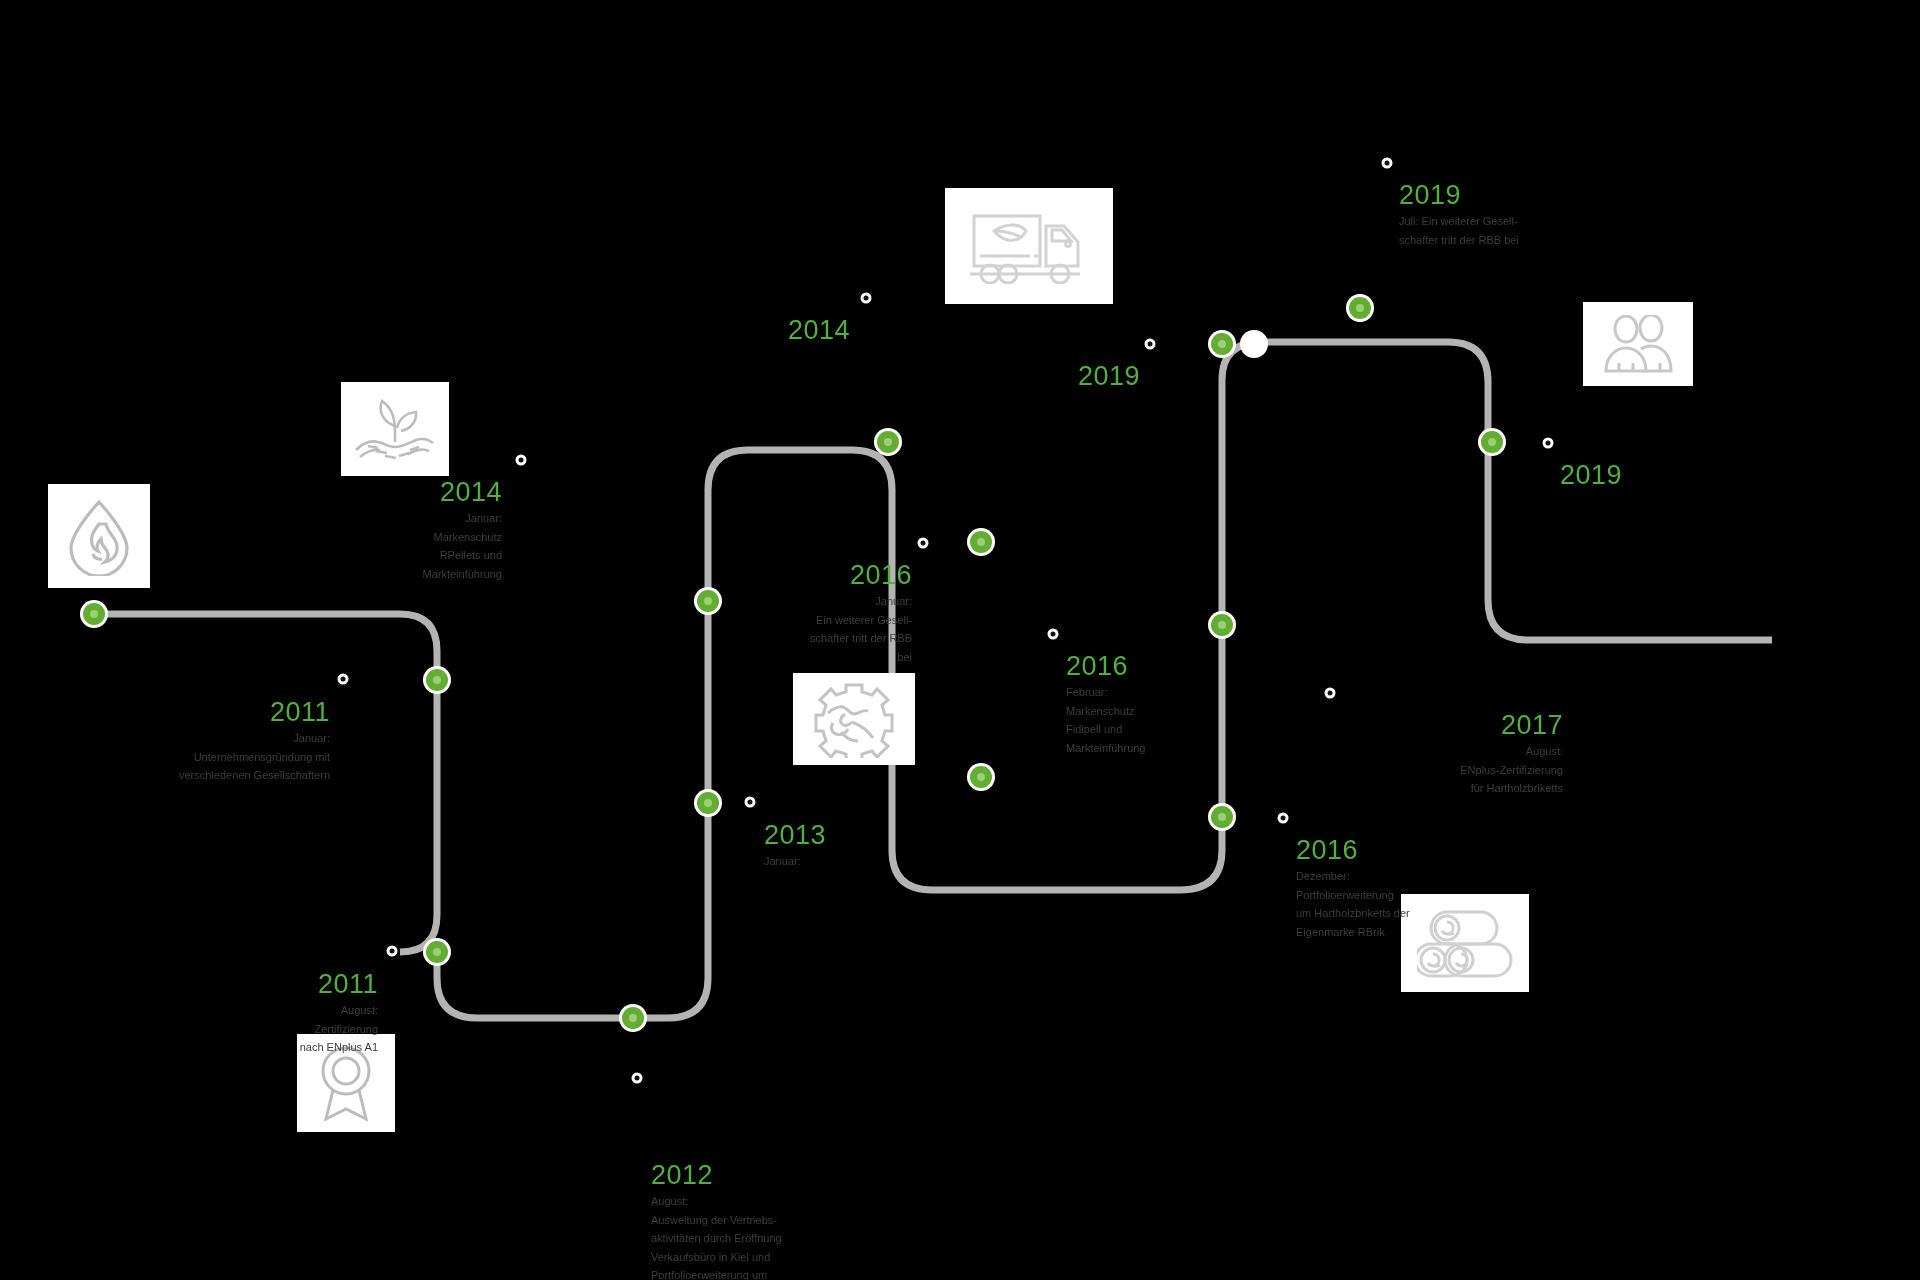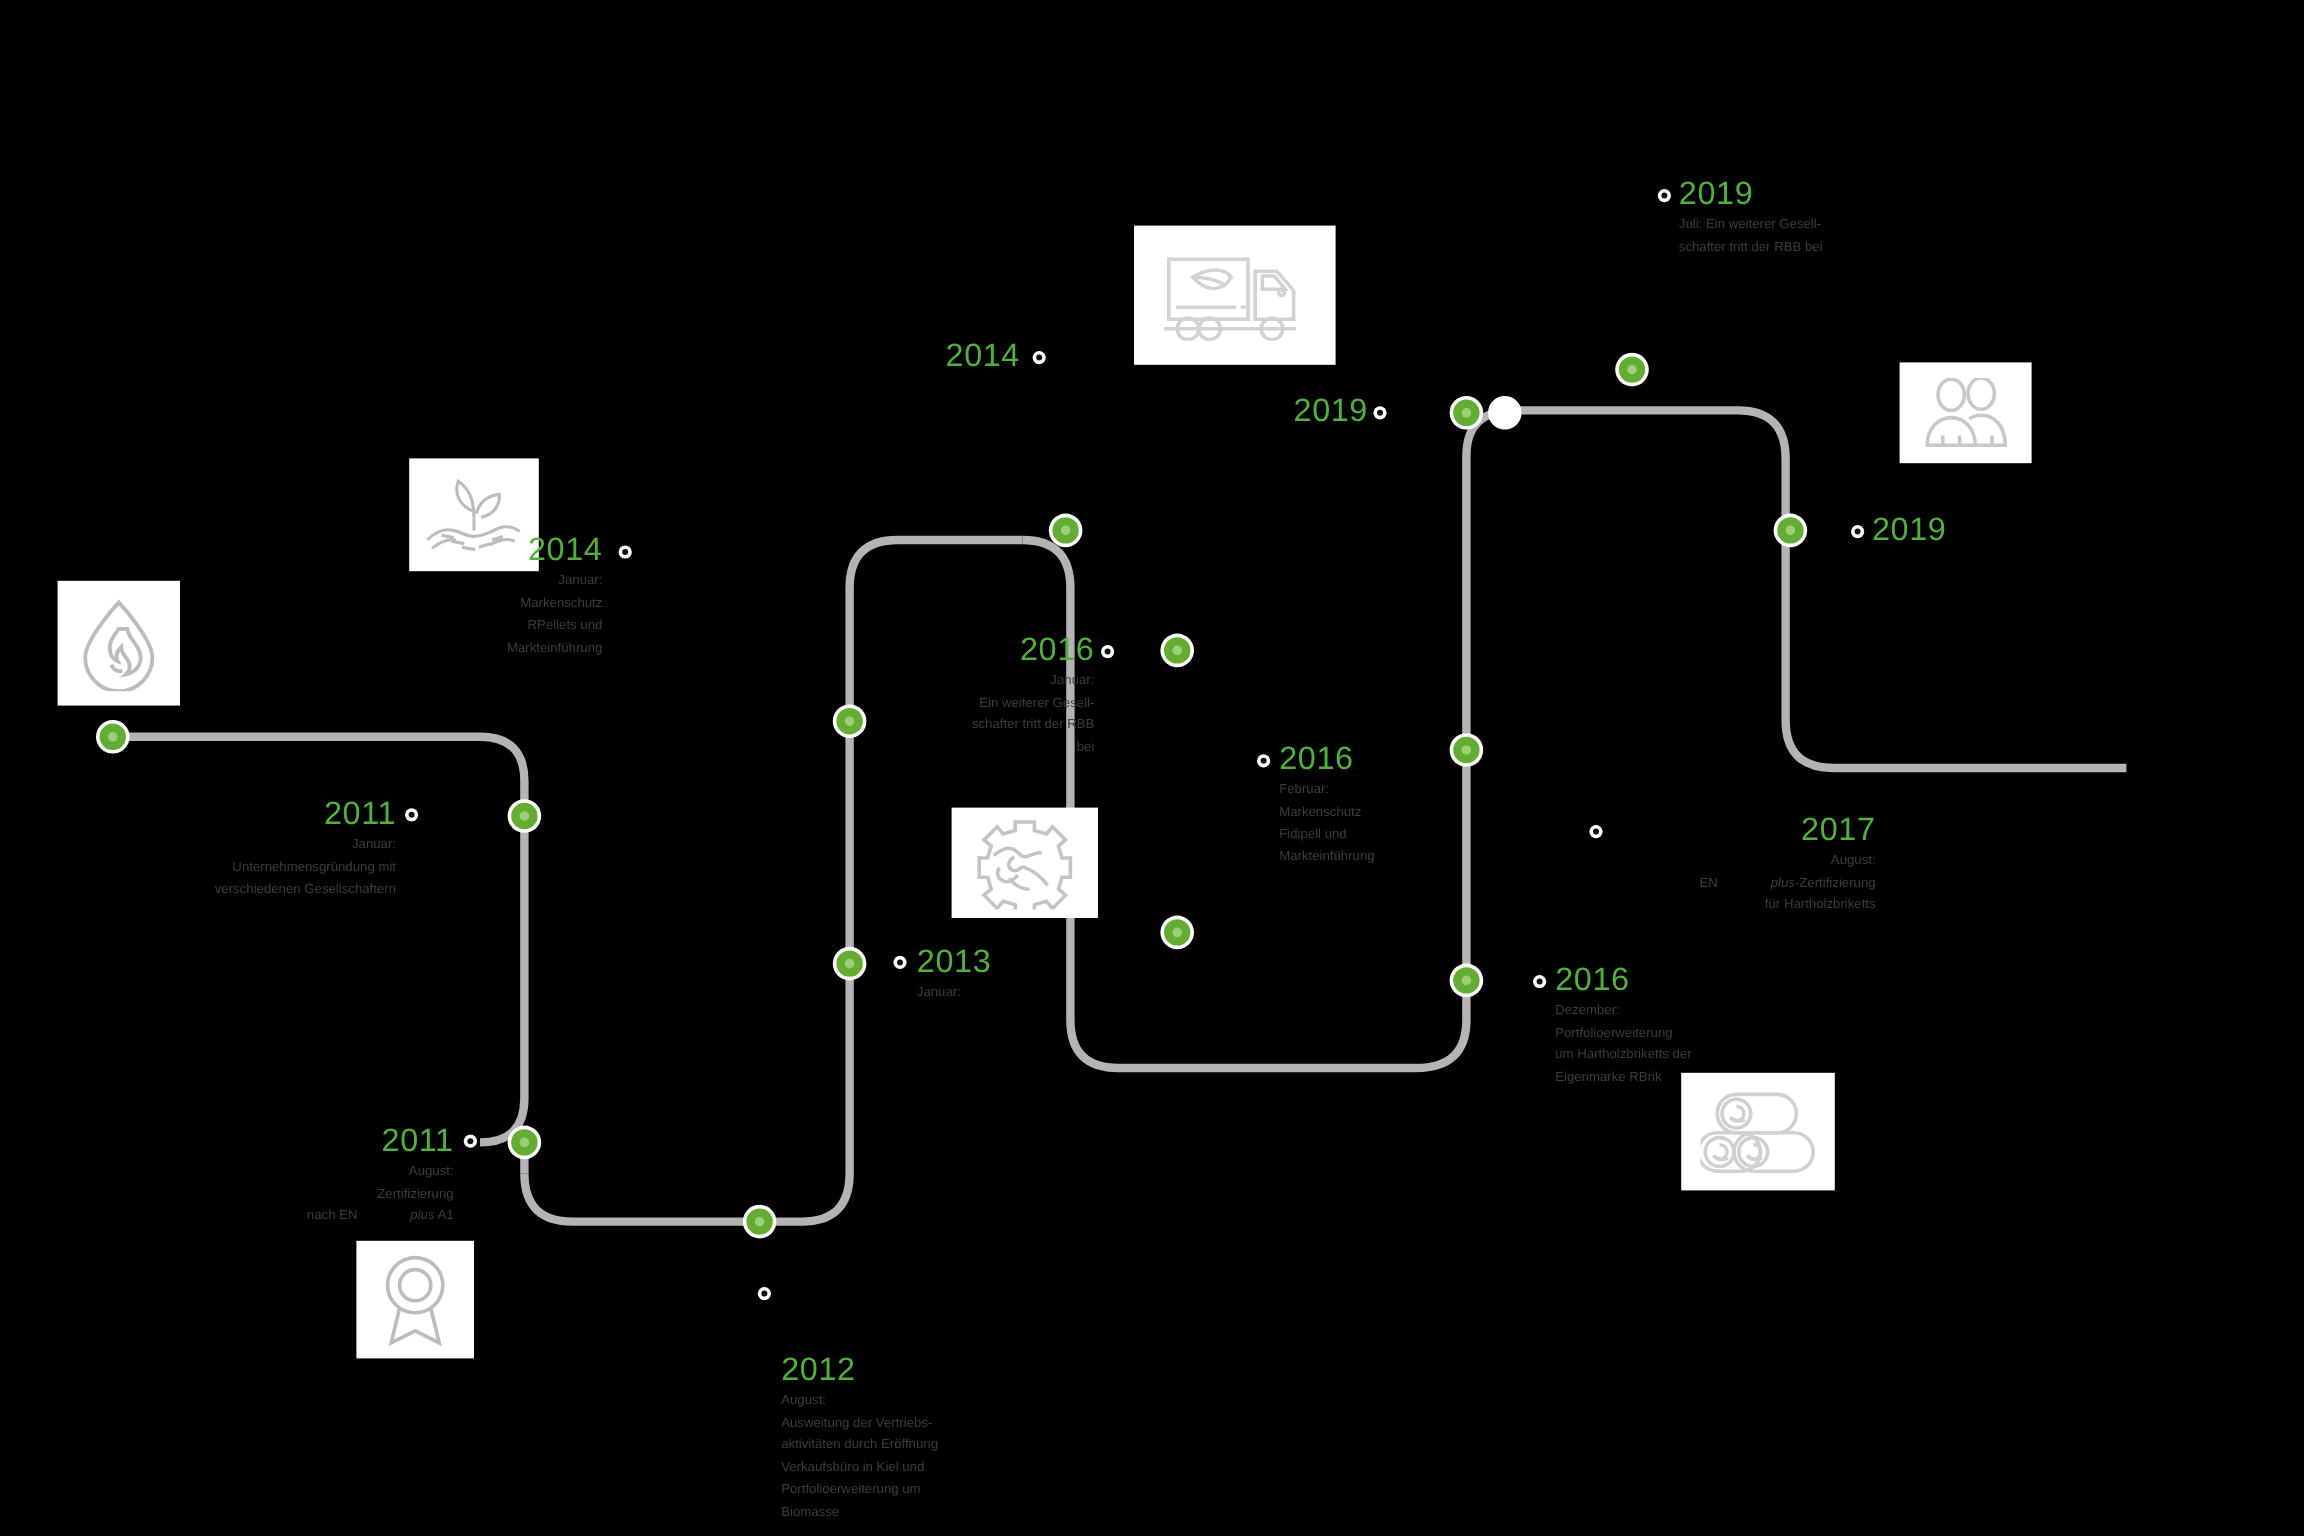--- a/index.html
+++ b/index.html
@@ -21,23 +21,23 @@
 
   
   .dot{position:absolute;width:11px;height:11px;border-radius:50%;background:#ffffff;
        transform:translate(-50%,-50%);}
   .dot::after{content:"";position:absolute;left:3px;top:3px;width:5px;height:5px;
        border-radius:50%;background:#111;}
 
   
   .entry{position:absolute;}
   .year{color:#52b03c;font-size:27px;line-height:30px;letter-spacing:.5px;
-        font-weight:400;margin-bottom:2px;}
+        font-weight:400;margin-bottom:2px;margin-top:34px;}
   .body{color:#3d3d3d;font-size:11px;line-height:18.5px;white-space:pre-line;}
-  .body .it{font-style:italic;padding-left:44px;}
+  .body .it{}
   .ta-r{text-align:right;}
   .ta-l{text-align:left;}
   .bullet{display:flex;gap:10px;}
   .bullet .bd{flex:0 0 auto;width:6px;height:6px;background:#3d3d3d;margin-top:7px;}
 
   
   .icard{position:absolute;background:#ffffff;display:flex;align-items:center;
          justify-content:center;}
   .icard svg{display:block;}
 </style>

